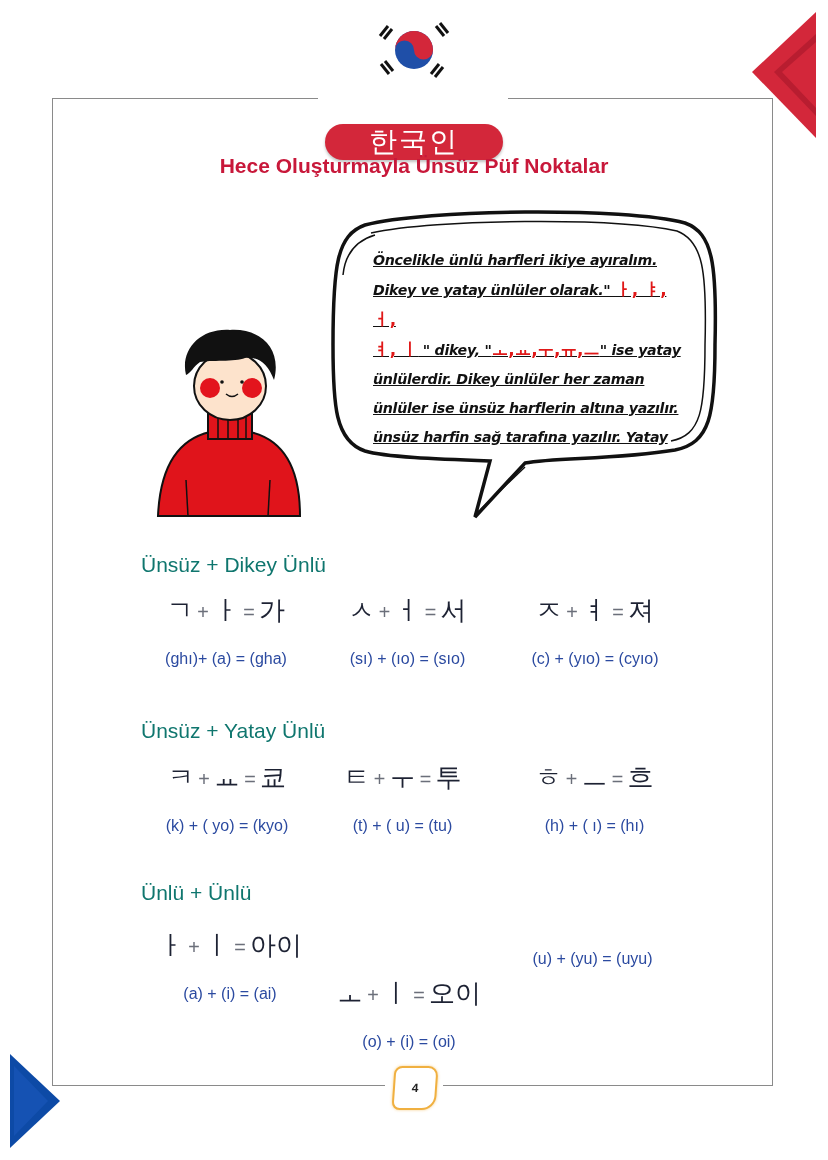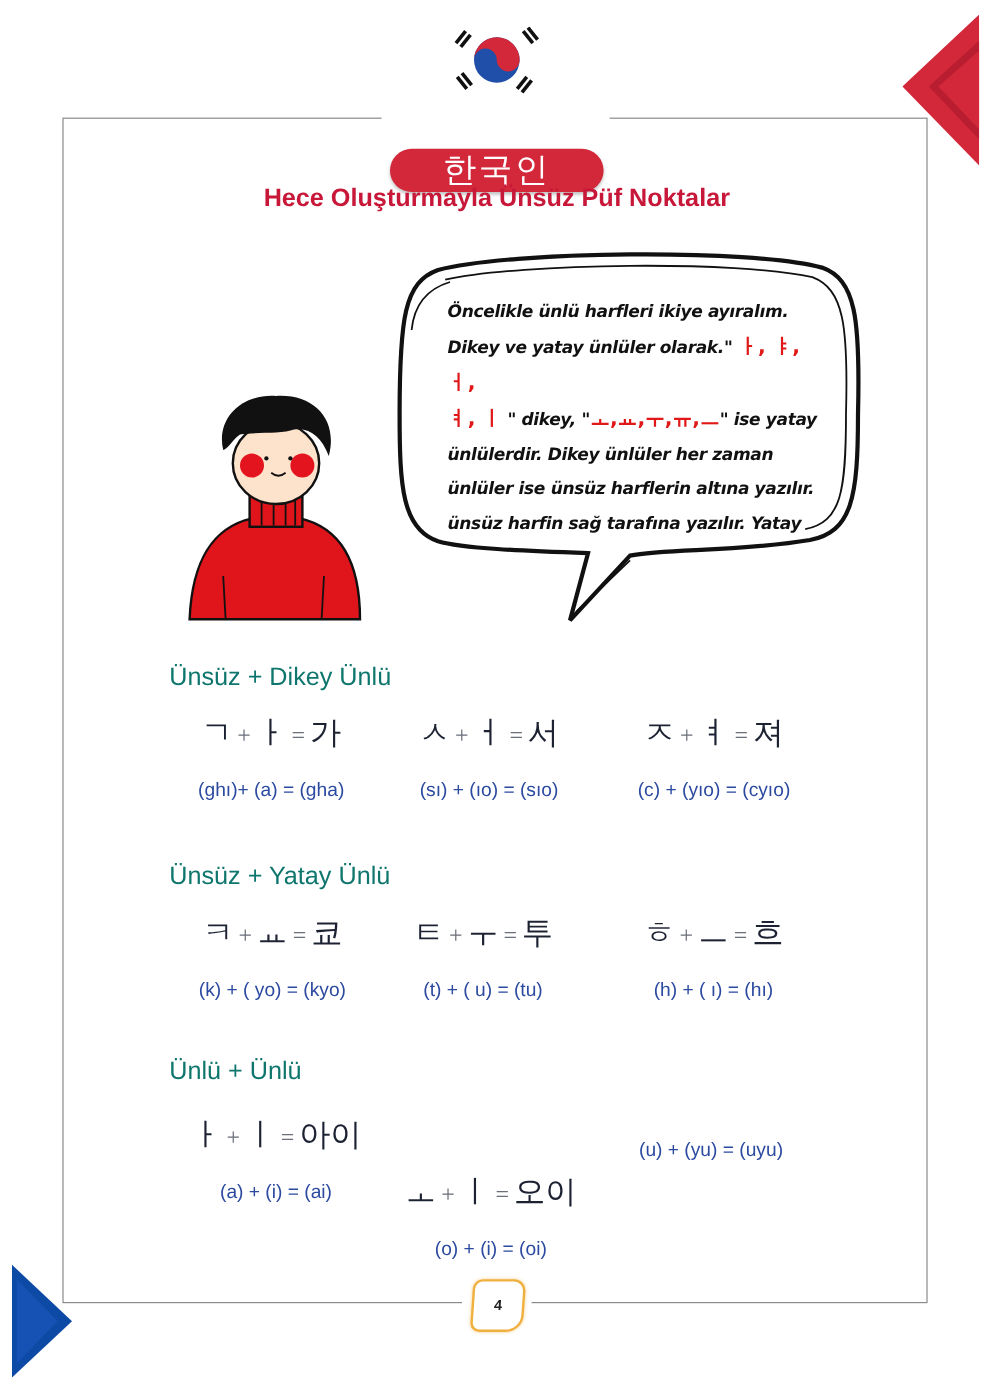--- a/index.html
+++ b/index.html
@@ -19,27 +19,27 @@
   .corner-bl { position: absolute; left: 10px; top: 1054px; width: 50px; height: 94px; }
 
   .page-title { position: absolute; left: 0; width: 828px; top: 154px; text-align: center;
                 color: #c8183a; font-weight: bold; font-size: 21px; }
 
   .person { position: absolute; left: 150px; top: 320px; width: 160px; height: 200px; }
 
   .bubble { position: absolute; left: 325px; top: 205px; width: 395px; height: 318px; }
   .bubble-text { position: absolute; left: 373px; top: 246px; width: 320px;
                  font-family: "DejaVu Sans", sans-serif; font-size: 14.2px; line-height: 29px;
-                 color: #111; font-weight: bold; font-style: italic; letter-spacing: -0.3px; }
+                 color: #111; font-weight: bold; font-style: italic; letter-spacing: -0.3px; text-decoration: underline; }
   .bubble-text .red { color: #e01818; font-weight: bold; font-style: normal; font-size: 17px; }
 
   .section-heading { position: absolute; left: 141px; color: #0f766e; font-weight: normal; font-size: 21px; }
 
   .eq { position: absolute; text-align: center; }
-  .eq .hangul { font-family: Liberation Serif, serif; font-size: 26px; color: #1d2233; white-space: nowrap; }
+  .eq .hangul { font-family: Liberation Mono, monospace; font-size: 26px; color: #1d2233; white-space: nowrap; }
   .eq .hangul .op { font-size: 20px; color: #6b6f7a; margin: 0 4px; }
   .eq .roman { font-size: 16px; color: #2b4aa0; margin-top: 22px; white-space: nowrap; }
 
   .page-num { position: absolute; left: 393px; top: 1066px; width: 40px; height: 40px;
               border: 2px solid #f0b040; border-radius: 8px 10px 14px 8px; background: #fff;
               box-shadow: 0 0 3px rgba(240,176,64,0.6); text-align: center; line-height: 40px;
               font-size: 12px; font-weight: bold; color: #222; transform: skewX(-4deg); }
 </style>
 </head>
 <body>

